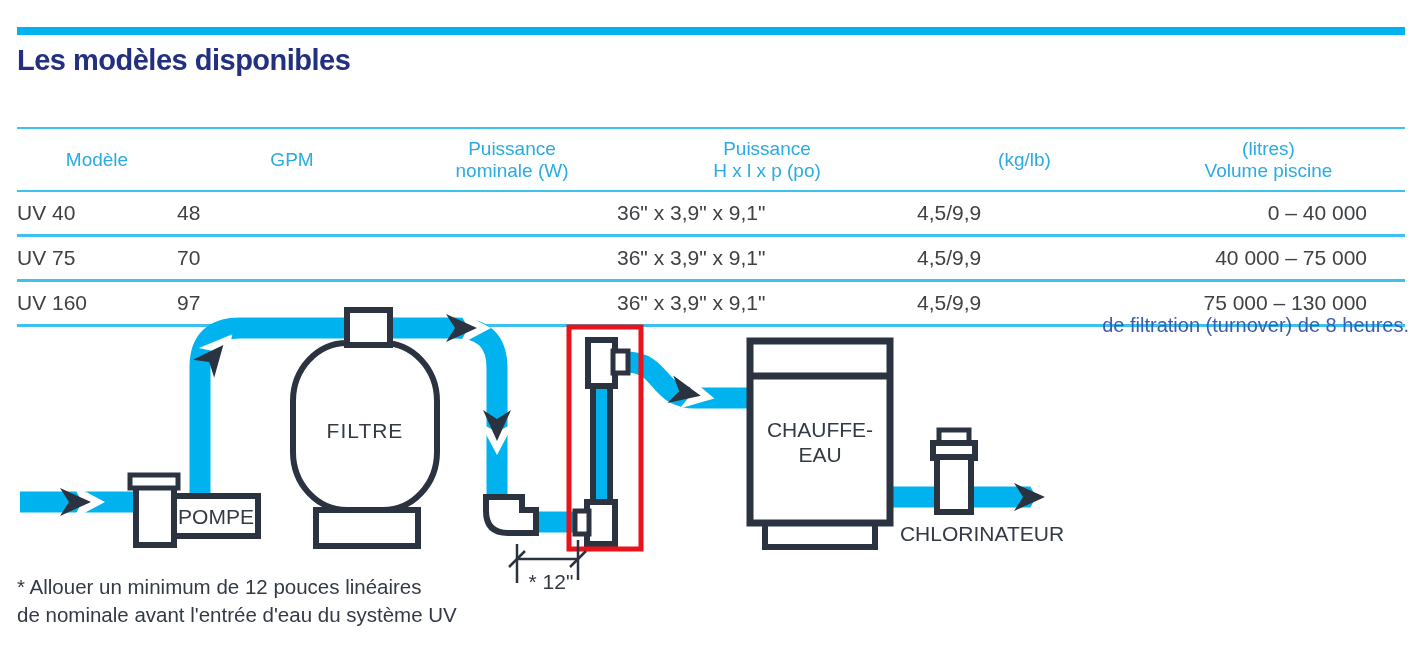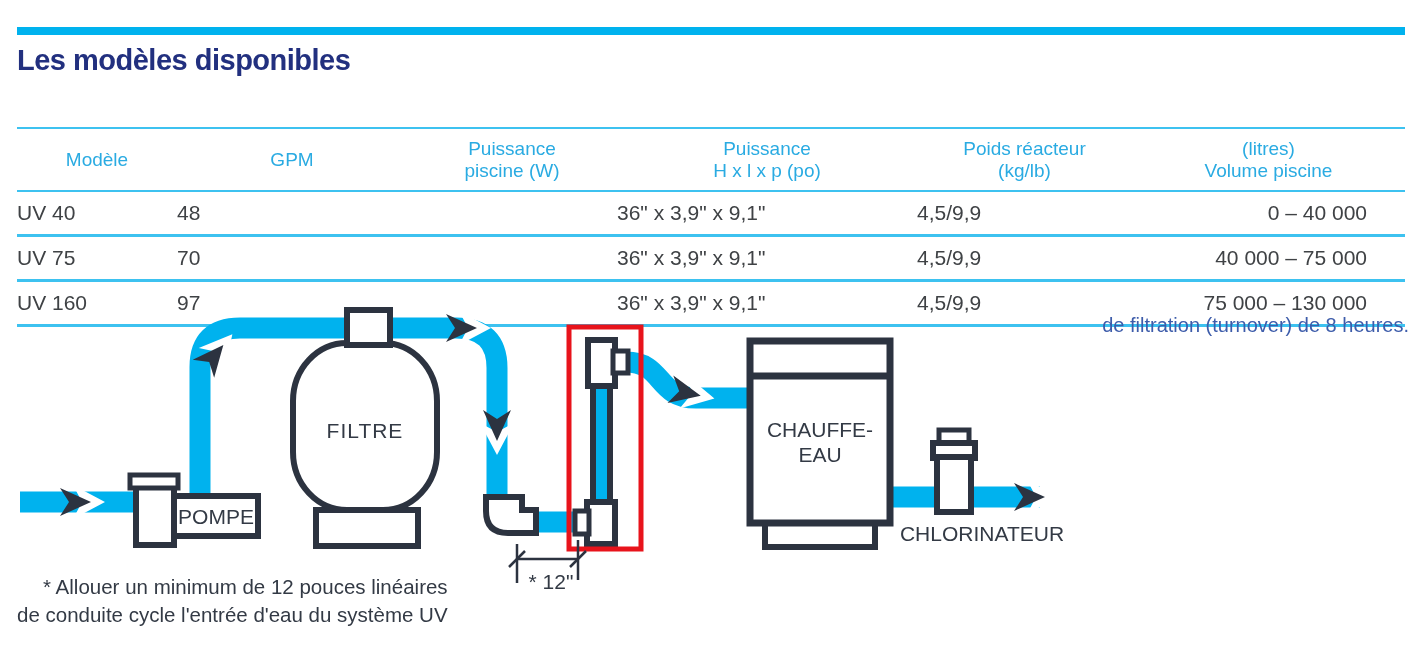--- a/index.html
+++ b/index.html
@@ -35,48 +35,47 @@
   .pipe{stroke:var(--cyan);stroke-width:21;fill:none;}
   .equip{fill:#ffffff;stroke:var(--dark);}
   .ddart{fill:var(--dark);}
   .wdart{fill:#ffffff;}
   .dlabel{font-family:"Liberation Sans",sans-serif;font-size:21px;fill:#333a45;text-anchor:middle;}
   .dim{stroke:var(--dark);stroke-width:2.5;fill:none;}
 
   .note-right{position:absolute;top:311px;right:13px;text-align:right;
               font-size:20px;line-height:28px;color:var(--noteblue);}
   .note-bottom{position:absolute;top:573px;left:17px;
-               font-size:20.5px;line-height:28px;color:#333a45;text-align:right;}
+               font-size:20.5px;line-height:28px;color:#333a45;}
 </style>
 </head>
 <body>
 
 <div class="page">
 
   <div class="topbar"></div>
   <div class="title">Les modèles disponibles</div>
 
   <div class="table">
     <div class="trow thead">
       <div class="hcell">
         <span>Modèle</span>
       </div>
       <div class="hcell">
         <span>GPM</span>
       </div>
       <div class="hcell">
         <span>Puissance</span>
-          <span>piscine (W)</span>
+          <span>nominale (W)</span>
       </div>
       <div class="hcell">
         <span>Puissance</span>
           <span>H x l x p (po)</span>
       </div>
       <div class="hcell">
-        <span>Poids réacteur</span>
           <span>(kg/lb)</span>
       </div>
       <div class="hcell">
         <span>(litres)</span>
           <span>Volume piscine</span>
       </div>
     </div>
 
     <div class="trow tdata">
       <div class="dcell">UV 40</div>
@@ -175,16 +174,16 @@
       <text class="dlabel" x="982" y="541" font-size="20">CHLORINATEUR</text>
     </g>
   </svg>
 
   <div class="note-right">
     <div>de filtration (turnover) de 8 heures.</div>
   </div>
 
   <div class="note-bottom">
     <div>* Allouer un minimum de 12 pouces linéaires</div>
-    <div>de conduite cycle l'entrée d'eau du système UV</div>
+    <div>de nominale avant l'entrée d'eau du système UV</div>
   </div>
 
 </div>
 
 </body></html>

